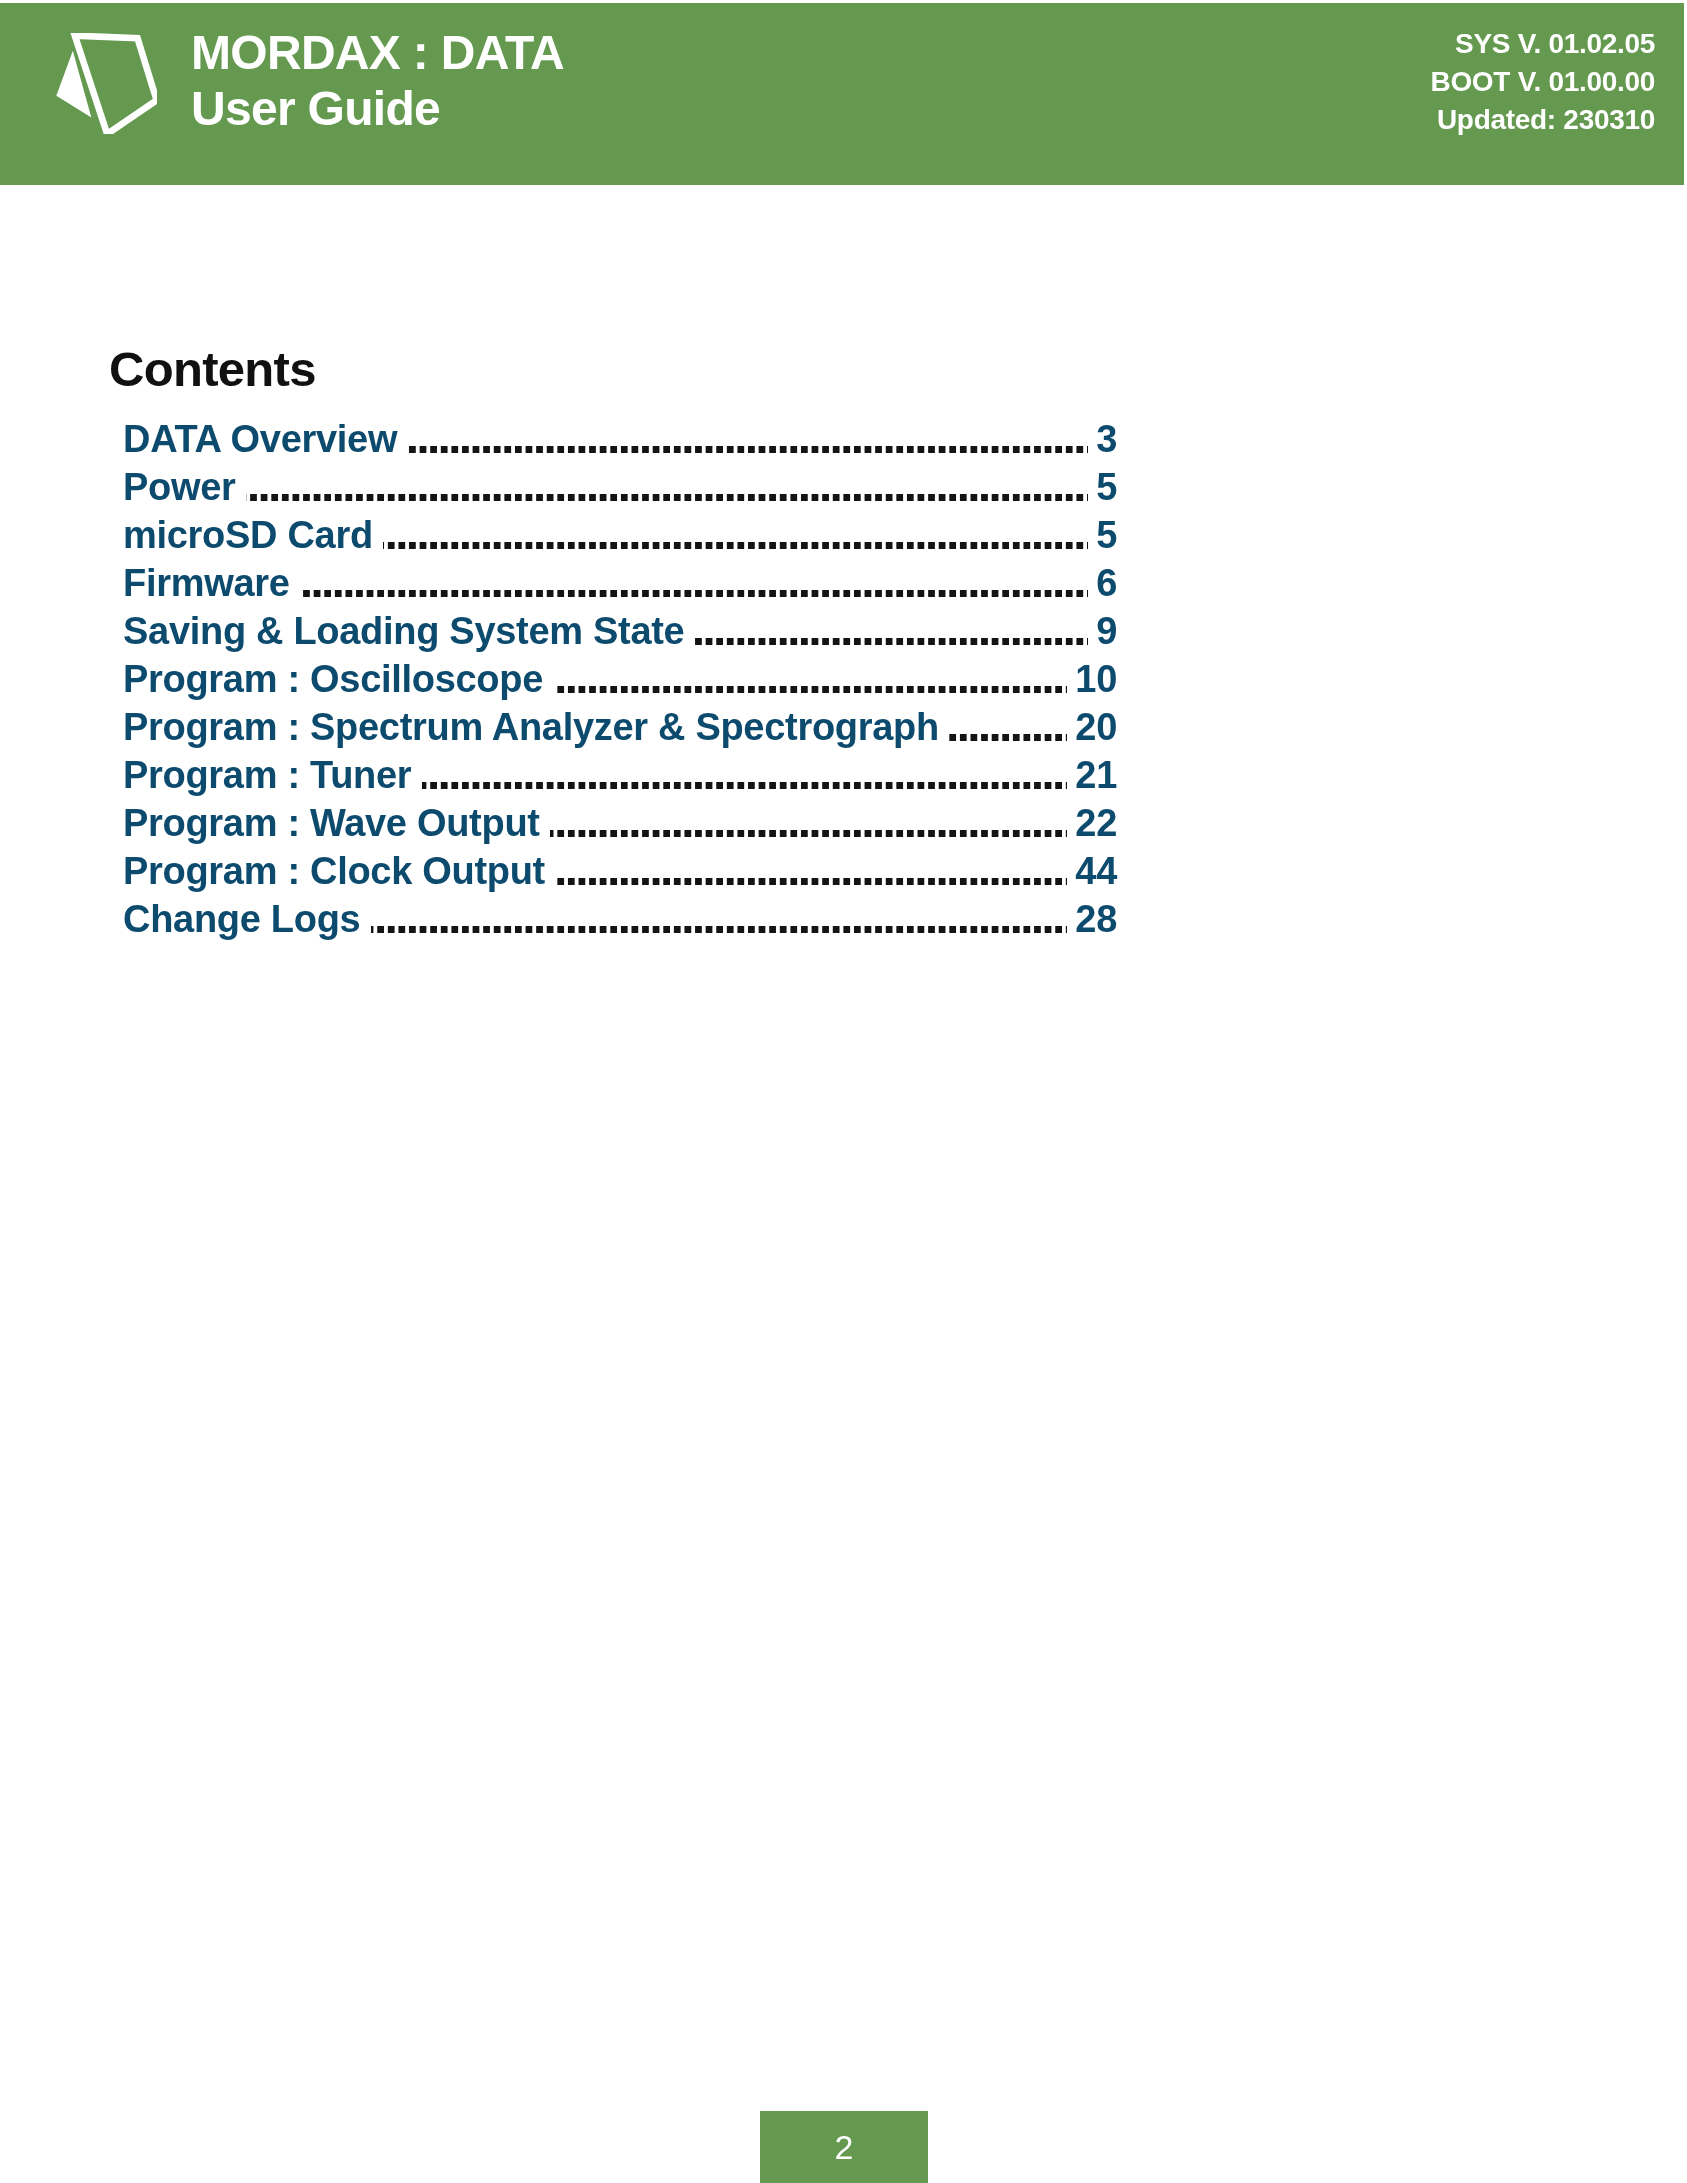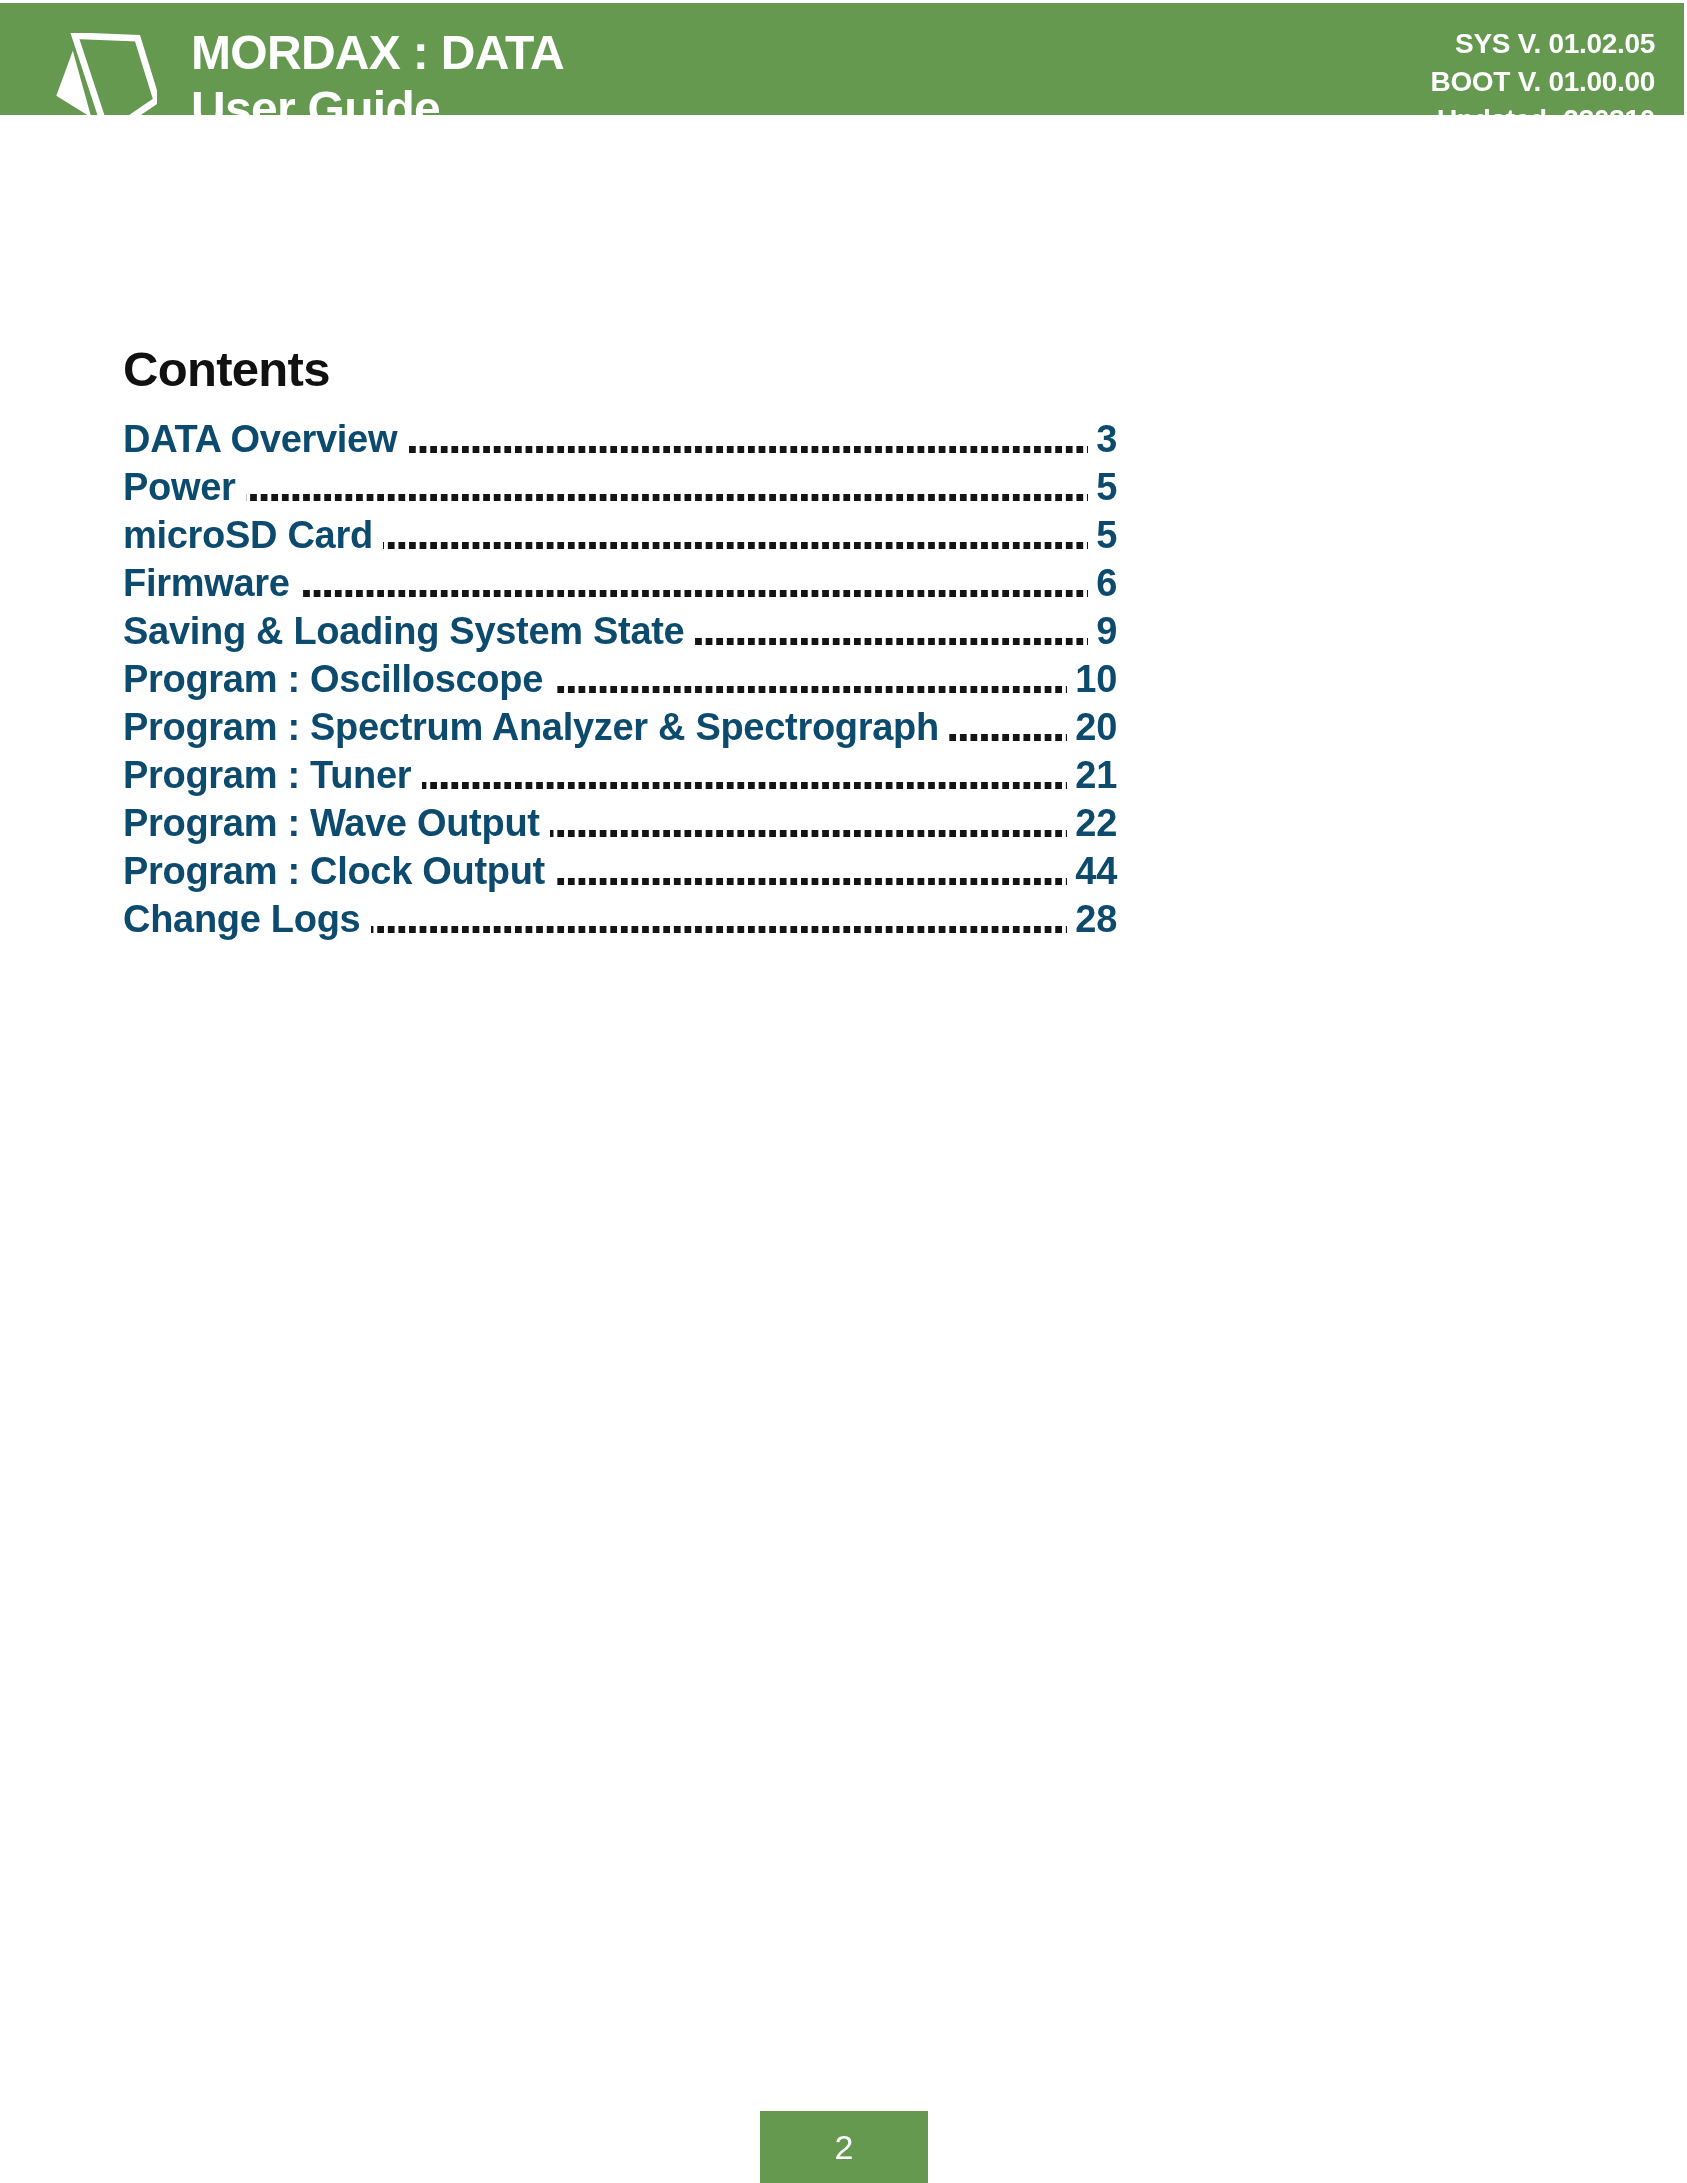--- a/index.html
+++ b/index.html
@@ -2,35 +2,35 @@
 <html style="font-size:10.6px"><head>
 <meta charset="utf-8">
 <style>
   html,body{margin:0;padding:0;background:#ffffff;}
   .page{
     position:relative;width:1687px;height:2183px;background:#ffffff;
     font-family:"Liberation Sans",sans-serif;color:#141414;overflow:hidden;
   }
   
   .topbar{
-    position:absolute;left:0;top:2.6px;width:1684px;height:112px;
+    position:absolute;left:0;top:2.6px;width:1684px;height:182px;
     background:var(--accent,#64994f);
   }
   .logo{position:absolute;left:56px;top:30px;width:101px;height:101px;}
   .title-block{
     position:absolute;left:191px;top:22px;color:#ffffff;font-weight:bold;
     font-size:48px;line-height:56px;letter-spacing:-0.7px;white-space:nowrap;
   }
   .version-block{
     position:absolute;right:29px;top:22px;color:#ffffff;font-weight:bold;
     font-size:28px;line-height:38px;text-align:right;white-space:nowrap;letter-spacing:-0.3px;
   }
   
   .contents-heading{
-    position:absolute;left:123px;top:344px;margin:0;
+    position:absolute;left:109px;top:344px;margin:0;
     font-size:49px;line-height:50px;font-weight:bold;letter-spacing:-0.7px;color:#111111;
   }
   .toc{position:absolute;left:123px;top:415px;width:994px;}
   .toc-row{
     display:flex;justify-content:space-between;align-items:baseline;
     font-size:38px;font-weight:bold;line-height:48px;letter-spacing:-0.3px;color:#0c4a6e;
     background-image:linear-gradient(to right,#141414 0 6.6px,transparent 6.6px);
     background-size:10.6px 6.6px;background-repeat:repeat-x;background-position:0 31px;
   }
   .toc-label{background:#ffffff;padding-right:10.6px;white-space:nowrap;}

